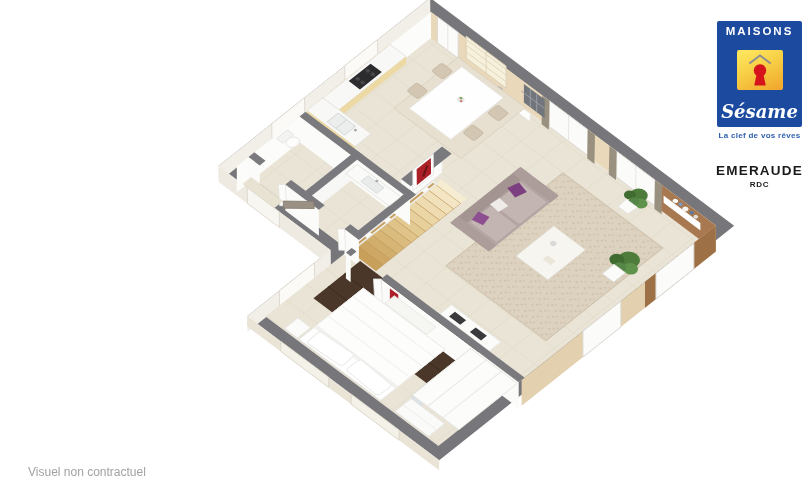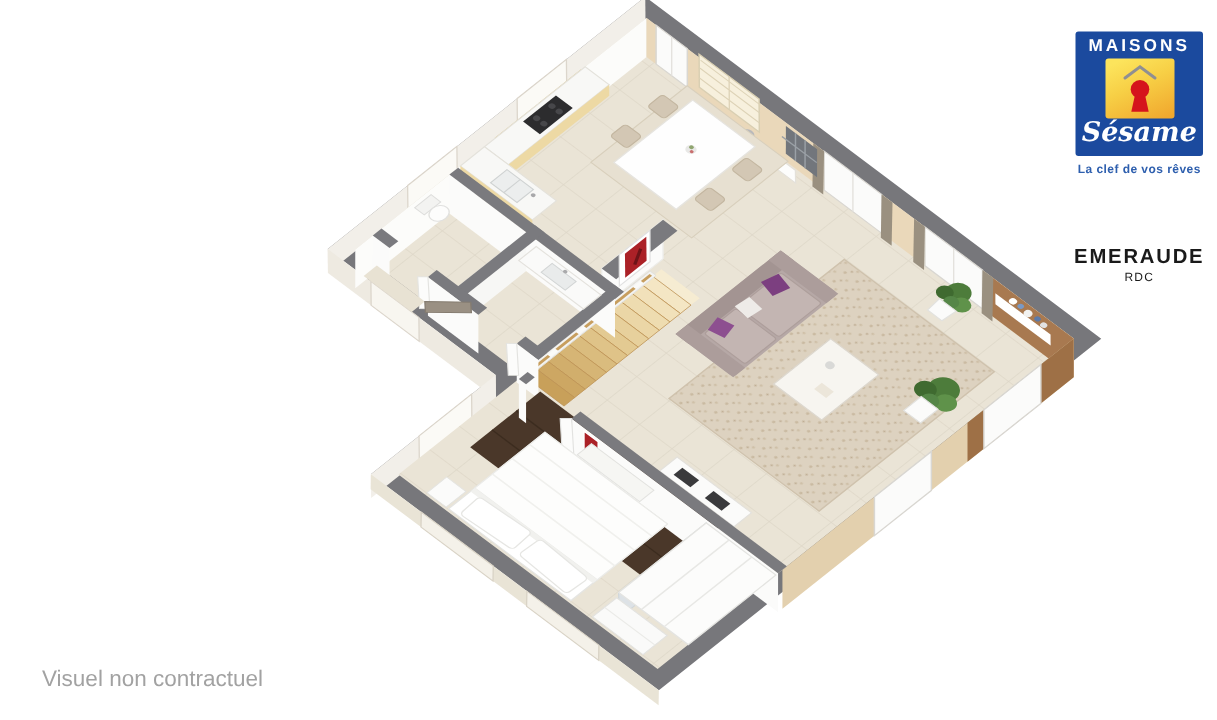--- a/index.html
+++ b/index.html
@@ -1,33 +1,33 @@
 <!DOCTYPE html>
 <html><head>
 <meta charset="utf-8">
 <style>
   html,body{margin:0;padding:0;background:#ffffff;}
   .stage{position:relative;width:811px;height:480px;background:#fff;overflow:hidden;
          font-family:"Liberation Sans", sans-serif;}
   .plan-svg{position:absolute;left:0;top:0;}
   
   .brand{position:absolute;left:717px;top:21px;width:85px;text-align:center;}
-  .logo-box{width:85px;height:83px;background:#1b4a9e;border-radius:2px;
+  .logo-box{width:85px;height:106px;background:#1b4a9e;border-radius:2px;
             display:flex;flex-direction:column;align-items:center;justify-content:space-between;
             padding:5px 0 6px 0;box-sizing:border-box;}
   .logo-maisons{color:#ffffff;font-size:11.5px;font-weight:bold;letter-spacing:2px;line-height:1;}
   .logo-key{width:46px;height:40px;background:linear-gradient(155deg,#fce45c 10%,#f7cf45 45%,#f1a82e 95%);
             border-radius:2px;display:flex;align-items:center;justify-content:center;}
   .logo-sesame{color:#ffffff;font-size:18px;font-weight:bold;font-style:italic;
                font-family:"DejaVu Serif", serif;line-height:1;}
   .tagline{margin-top:4px;color:#2e5fae;font-size:8px;font-weight:bold;letter-spacing:0.3px;white-space:nowrap;}
   .plan-id{position:absolute;left:707px;top:128px;width:105px;text-align:center;color:#1a1a1a;margin-top:36px;}
   .plan-title{font-size:13.5px;font-weight:bold;letter-spacing:1.2px;line-height:1.1;}
-  .plan-level{font-size:8px;font-weight:normal;letter-spacing:0.8px;margin-top:1px;}
-  .footer-note{position:absolute;left:28px;top:444px;font-size:15px;color:#a2a2a2;}
+  .plan-level{font-size:8px;font-weight:bold;letter-spacing:0.8px;margin-top:1px;}
+  .footer-note{position:absolute;left:28px;top:465px;font-size:12px;color:#a2a2a2;}
 </style>
 </head>
 <body>
 
 <div class="stage">
 
   <svg class="plan-svg" width="811" height="480" viewBox="0 0 811 480">
     <defs>
       <pattern id="tiles" width="27" height="27" patternUnits="userSpaceOnUse">
         <rect width="27" height="27" fill="#eae4d6"></rect>

